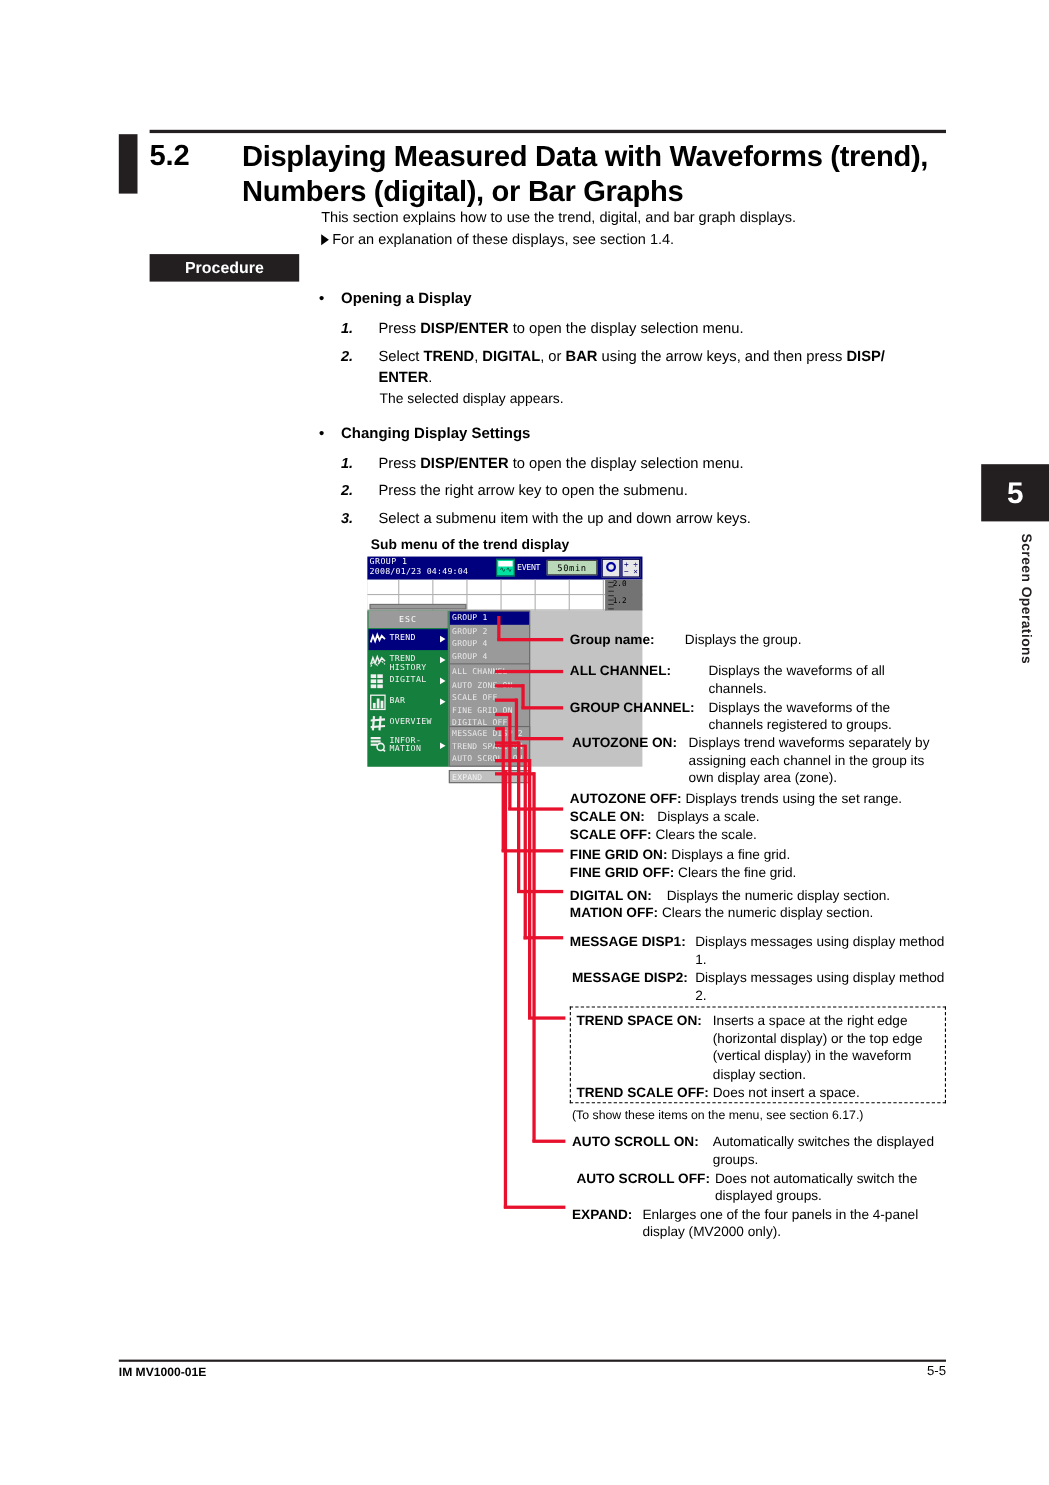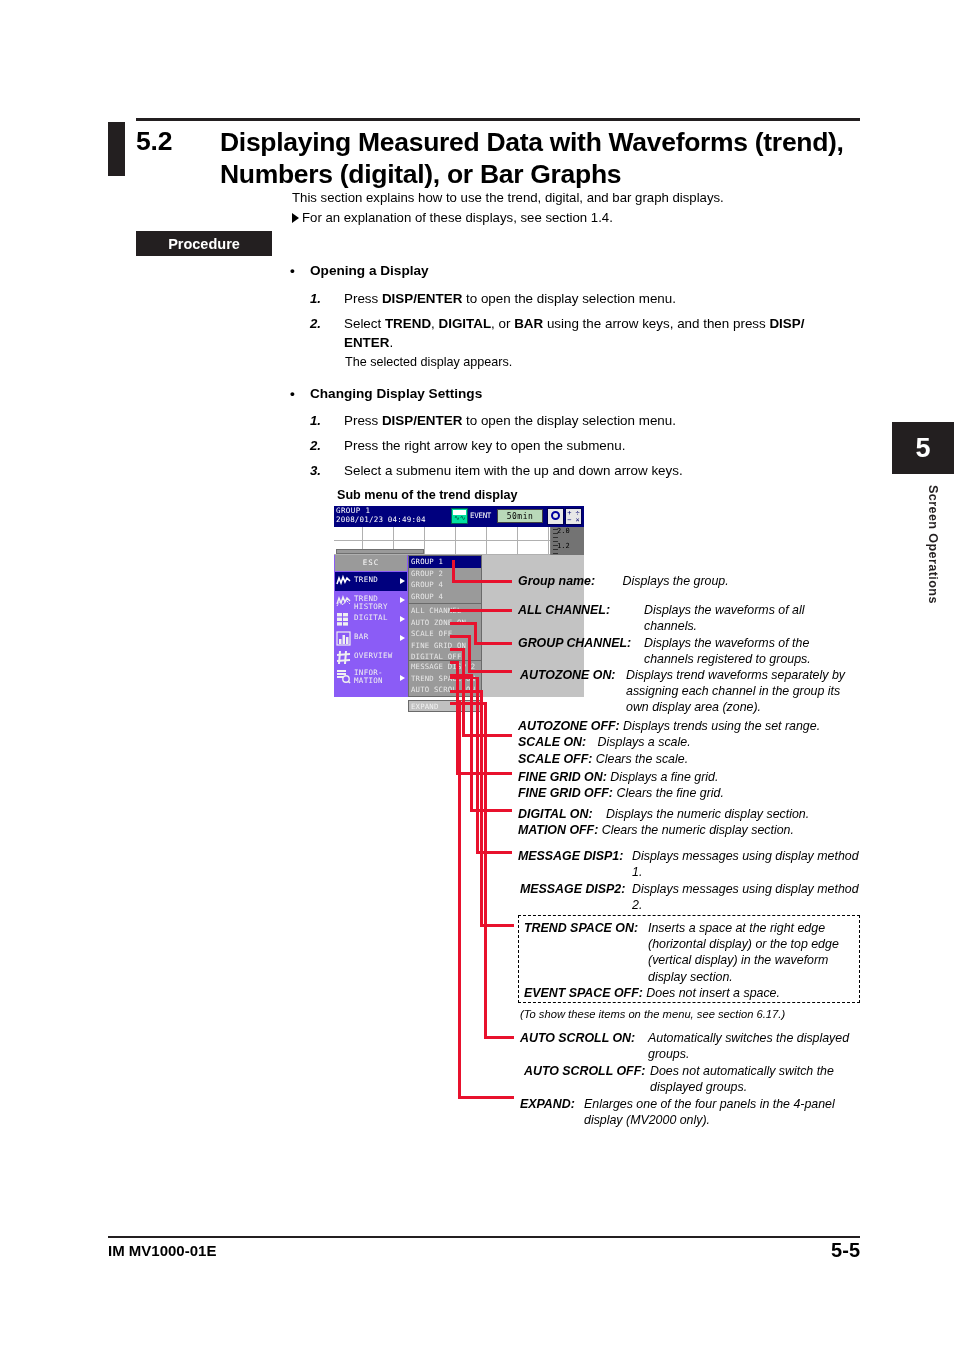--- a/index.html
+++ b/index.html
@@ -263,21 +263,21 @@
     background: #9a9a9a;
     border: 1px solid #707070;
     box-sizing: border-box;
   }
 
   
   #lcd-menu {
     position: absolute;
     left: 0px; top: 49px;
     width: 74px; height: 142px;
-    background: #8b5cf6;
+    background: #15803d;
   }
   #lcd-esc {
     position: absolute;
     left: 1px; top: 0px;
     width: 72px; height: 16px;
     background: #9a9a9a;
     color: #ffffff;
     font-size: 7.5px;
     text-align: center;
     line-height: 16px;
@@ -366,21 +366,20 @@
   }
 
   
   .rl { position: absolute; background: #e8112d; }
 
   
   .callout {
     position: absolute;
     font-size: 12.4px;
     line-height: 16.2px;
-    font-style: italic;
   }
   .co-term { font-weight: bold; }
 
   #dashed-box {
     position: absolute;
     left: 518px; top: 915px;
     width: 342px; height: 88px;
     border: 1.5px dashed #000000;
     box-sizing: border-box;
   }
@@ -412,28 +411,28 @@
   
   #footer-rule {
     position: absolute;
     left: 108px; top: 1236px;
     width: 752px; height: 2px;
     background: #231f20;
   }
   #footer-left {
     position: absolute;
     left: 108px; top: 1242px;
-    font-size: 15px;
+    font-size: 11px;
     font-weight: bold;
   }
   #footer-right {
     position: absolute;
     right: 94px; top: 1239px;
-    font-size: 20px;
-    font-weight: bold;
+    font-size: 12px;
+    font-weight: normal;
   }
 </style>
 </head>
 <body>
 
 <div id="section-rule"></div>
 <div id="section-bar"></div>
 <div id="section-num">5.2</div>
 <div id="section-title">Displaying Measured Data with Waveforms (trend), Numbers (digital), or Bar Graphs</div>
 <div id="section-intro">This section explains how to use the trend, digital, and bar graph displays.</div>
@@ -753,21 +752,21 @@
 </div>
 
 <div id="dashed-box"></div>
 <div class="callout" style="left:524px; top:920px; width:330px;">
   <div style="display:flex;">
     <span class="co-term" style="width:124px; flex:none;">TREND SPACE ON:</span>
     <span style="width:200px;">Inserts a space at the right edge (horizontal display) or the top edge (vertical display) in the waveform display section.</span>
   </div>
 </div>
 <div class="callout" style="left:524px; top:985px;">
-  <span class="co-term">EVENT SPACE OFF:</span>
+  <span class="co-term">TREND SCALE OFF:</span>
   <span>Does not insert a space.</span>
 </div>
 
 <div class="callout" style="left:520px; top:1006px; font-size:11.2px;">(To show these items on the menu, see section 6.17.)</div>
 
 <div class="callout" style="left:520px; top:1030px; width:340px;">
   <div style="display:flex;">
     <span class="co-term" style="width:128px; flex:none;">AUTO SCROLL ON:</span>
     <span style="width:212px;">Automatically switches the displayed groups.</span>
   </div>

